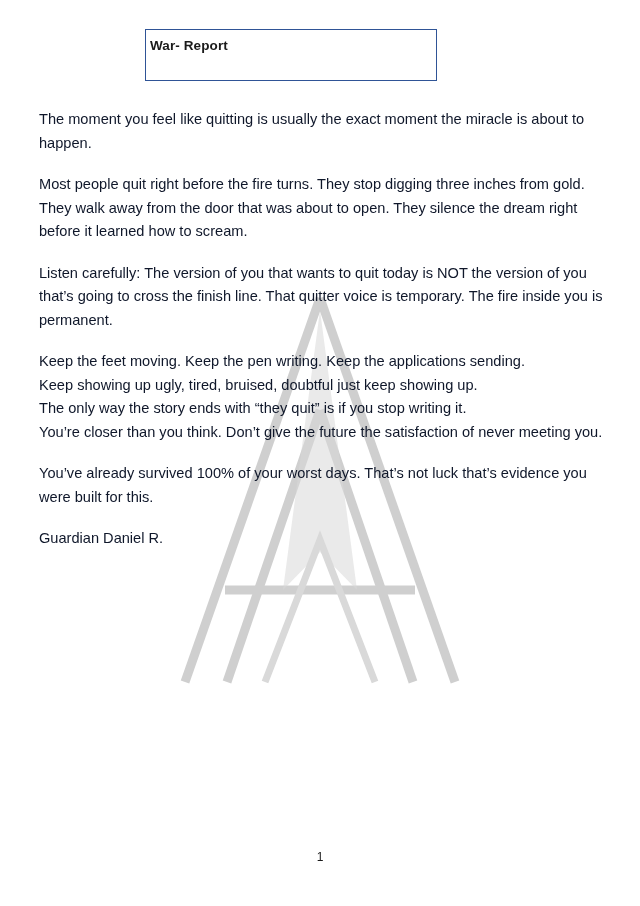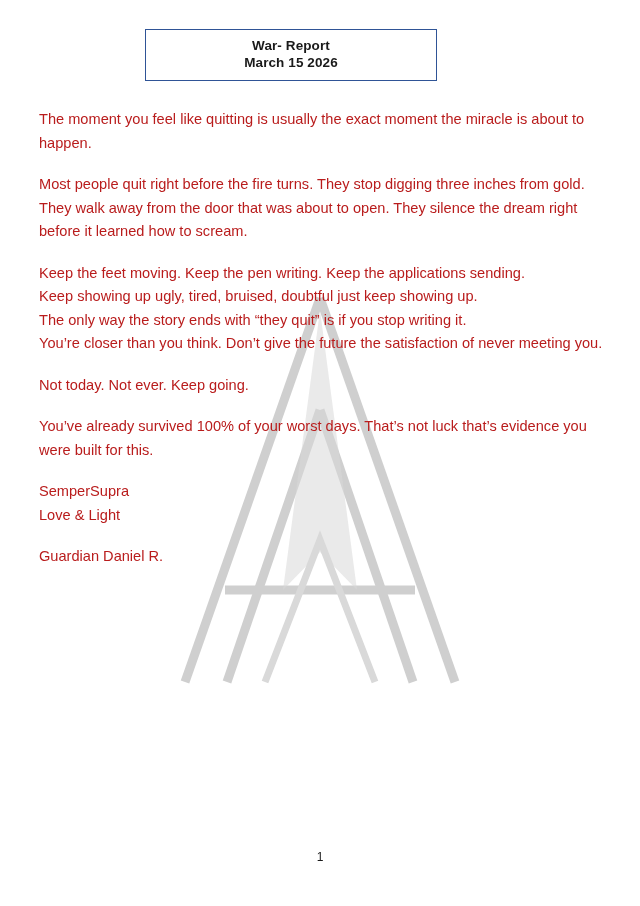--- a/index.html
+++ b/index.html
@@ -41,41 +41,40 @@
   }
 
   
   .header-box {
     position: absolute;
     left: 145px;
     top: 29px;
     width: 292px;
     box-sizing: border-box;
     border: 1px solid #2f5496;
-    padding: 7px 4px 9px 4px;
-    text-align: center;
+    padding: 7px 4px 26px 4px;
     background: transparent;
   }
   .header-line {
     font-size: 13.5px;
     font-weight: bold;
     line-height: 17px;
     letter-spacing: 0.1px;
     color: #1a1a1a;
   }
 
   
   .body-text {
     position: absolute;
     left: 39px;
     top: 108px;
     width: 568px;
     font-size: 14.6px;
     line-height: 23.5px;
-    color: #b91c1c;
+    color: #0f172a;
   }
   .para {
     margin: 0 0 18px 0;
     white-space: pre-wrap;
   }
   .para:last-child {
     margin-bottom: 12px;
   }
 
   
@@ -107,33 +106,30 @@
     </g>
     <g fill="none" stroke="#d9d9d9" stroke-width="7">
       <path d="M100 392 L155 250 L210 392"></path>
     </g>
   </svg>
 
   <div class="content">
 
     <div class="header-box">
       <div class="header-line">War- Report</div>
-      <div class="header-line">March 15 2026</div>
     </div>
 
     <div class="body-text">
       <p class="para">The moment you feel like quitting is usually the exact moment the miracle is about to happen.</p>
       <p class="para">Most people quit right before the fire turns. They stop digging three inches from gold. They walk away from the door that was about to open. They silence the dream right before it learned how to scream.</p>
+      <p class="para">Listen carefully: The version of you that wants to quit today is NOT the version of you that’s going to cross the finish line. That quitter voice is temporary. The fire inside you is permanent.</p>
       <p class="para">Keep the feet moving. Keep the pen writing. Keep the applications sending.
 Keep showing up ugly, tired, bruised, doubtful just keep showing up.
 The only way the story ends with “they quit” is if you stop writing it.
 You’re closer than you think. Don’t give the future the satisfaction of never meeting you.</p>
-      <p class="para">Not today. Not ever. Keep going.</p>
       <p class="para">You’ve already survived 100% of your worst days. That’s not luck that’s evidence you were built for this.</p>
-      <p class="para">SemperSupra
-Love &amp; Light</p>
       <p class="para">Guardian Daniel R.</p>
     </div>
 
     <div class="page-number">1</div>
 
   </div>
 </div>
 
 </body></html>

